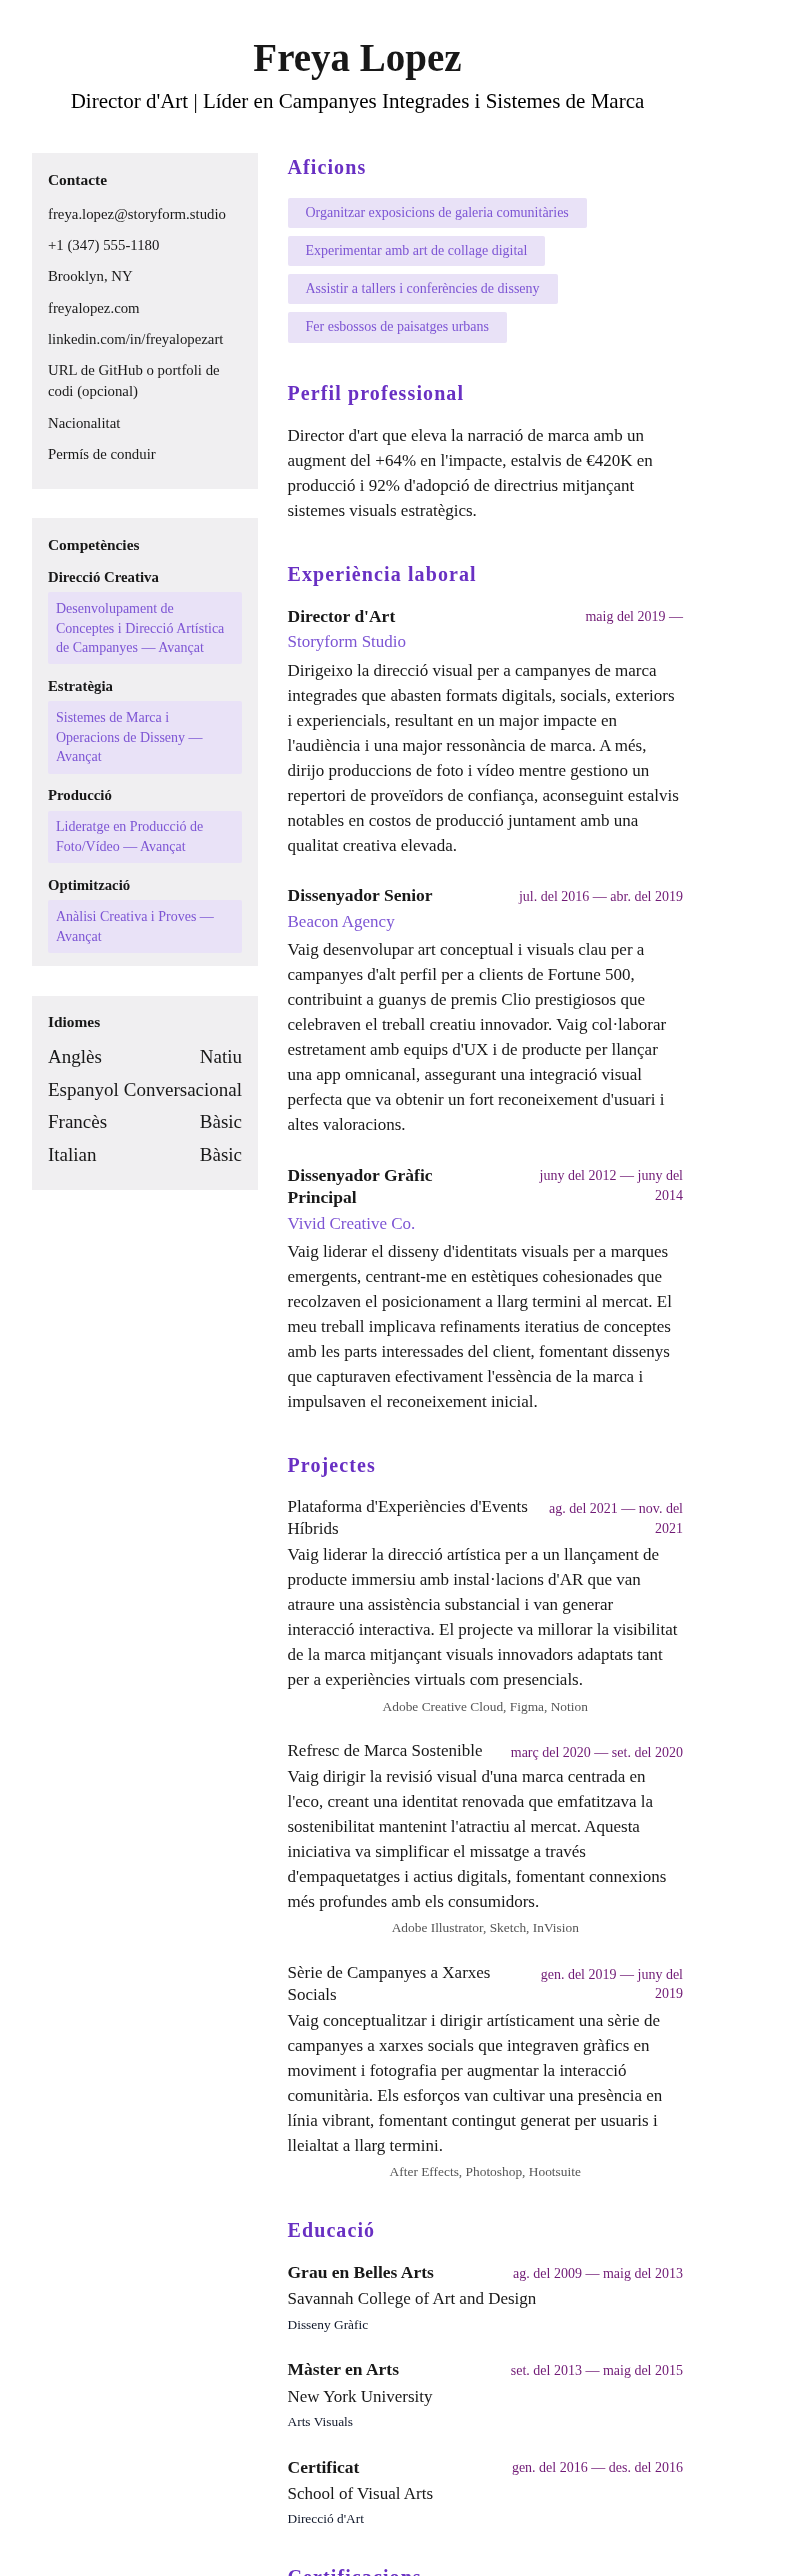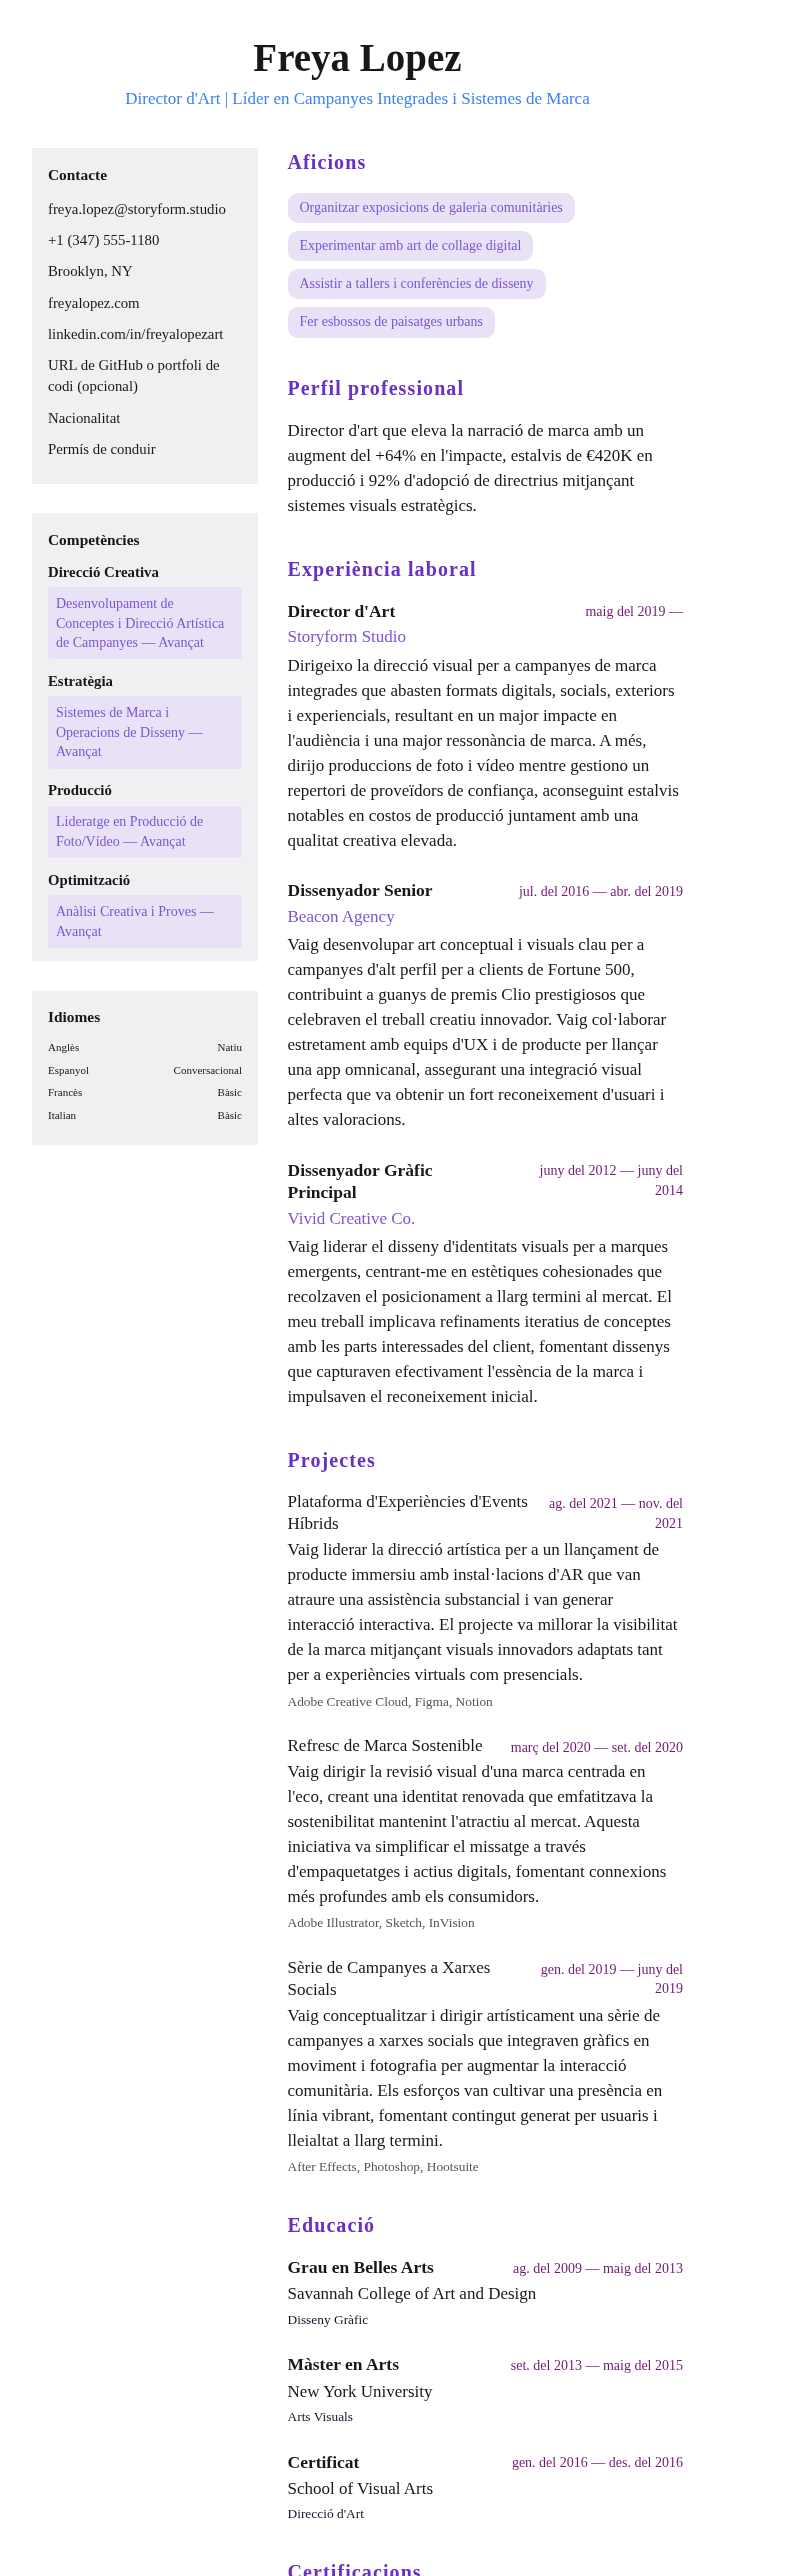--- a/index.html
+++ b/index.html
@@ -8,65 +8,65 @@
     width: 806px;
     font-family: "Liberation Serif", "DejaVu Serif", serif;
     color: #181818;
     -webkit-font-smoothing: antialiased;
   }
   .page { width: 715px; min-height: 2576px; padding: 27px 32px 54px; }
 
   
   .resume-header { text-align: center; padding-top: 9.4px; }
   .name { font-size: 39px; font-weight: 700; line-height: 1.15; }
-  .subtitle { font-size: 17px; margin-top: 8px; color: #3b82f6; }
+  .subtitle { font-size: 21px; margin-top: 8px; color: #000000; }
 
   
   .columns { display: flex; gap: 29.5px; margin-top: 39px; align-items: flex-start; }
   .sidebar { flex: 0 0 226px; width: 226px; }
   .main { flex: 1; min-width: 0; }
 
   
   .side-box { background: var(--sidebar_bg, #f0eff1); padding: 17.5px 16px 13.4px; margin-bottom: 29.5px; }
   .side-title { font-size: 15.4px; font-weight: 700; margin-bottom: 14.8px; }
   .contact-item { font-size: 14.8px; line-height: 1.4; margin-bottom: 10.7px; }
   .skill-cat { font-size: 14.8px; font-weight: 700; margin: 13.4px 0 6.7px; }
   .skill-group:first-of-type .skill-cat { margin-top: 2.7px; }
   .skill-pill {
     background: var(--pill_bg, #e9e2f7); color: var(--accent_link, #7d55d4);
     font-size: 14px; line-height: 1.4; padding: 6.7px 8px; border-radius: 2px;
   }
-  .lang-row { display: flex; justify-content: space-between; font-size: 11px; margin-bottom: 10.7px; }
+  .lang-row { display: flex; justify-content: space-between; font-size: 19px; margin-bottom: 10.7px; }
 
   
   .sec-title {
     color: var(--accent_heading, #6930c3);
     font-size: 20px; font-weight: 700; letter-spacing: 1.1px;
     margin: 39px 0 19px;
   }
   section.first .sec-title { margin-top: 2.7px; }
 
   .tag-row { margin-bottom: 8px; }
   .tag {
     display: inline-block;
     background: var(--pill_bg, #ece6f8); color: var(--accent_link, #7d55d4);
-    font-size: 14px; padding: 6px 12px; border-radius: 10px; line-height: 1.3;
+    font-size: 14px; padding: 6px 18px; border-radius: 2px; line-height: 1.3;
   }
 
   .body-text { font-size: 17px; line-height: 1.47; }
 
   .entry { margin-bottom: 25.5px; }
   .entry:last-child { margin-bottom: 0; }
   .entry-head { display: flex; justify-content: space-between; align-items: flex-start; gap: 9px; }
   .entry-title { font-size: 17.5px; font-weight: 700; flex: 1 1 auto; line-height: 1.3; }
   .entry-title.normal { font-weight: 400; font-size: 17px; }
   .entry-date { font-size: 14px; text-align: right; flex: 0 1 auto; max-width: 181px; line-height: 1.4; padding-top: 2.7px; color: #701a75; }
   .company { color: var(--accent_link, #7d55d4); font-size: 17px; margin: 4.7px 0 6.7px; }
   .entry .body-text { margin-top: 2.7px; }
-  .tools { font-size: 13.4px; color: #555; margin-top: 5.4px; }
+  .tools { font-size: 13.4px; color: #555; margin-top: 5.4px; text-align: center; }
   .edu-school { font-size: 17px; margin-top: 4.7px; line-height: 1.35; }
   .edu-field { font-size: 13.4px; color: #0f172a; margin-top: 5.4px; }
 </style>
 </head>
 <body>
 
 <div class="page">
 
   <header class="resume-header">
     <h1 class="name">Freya Lopez</h1>

